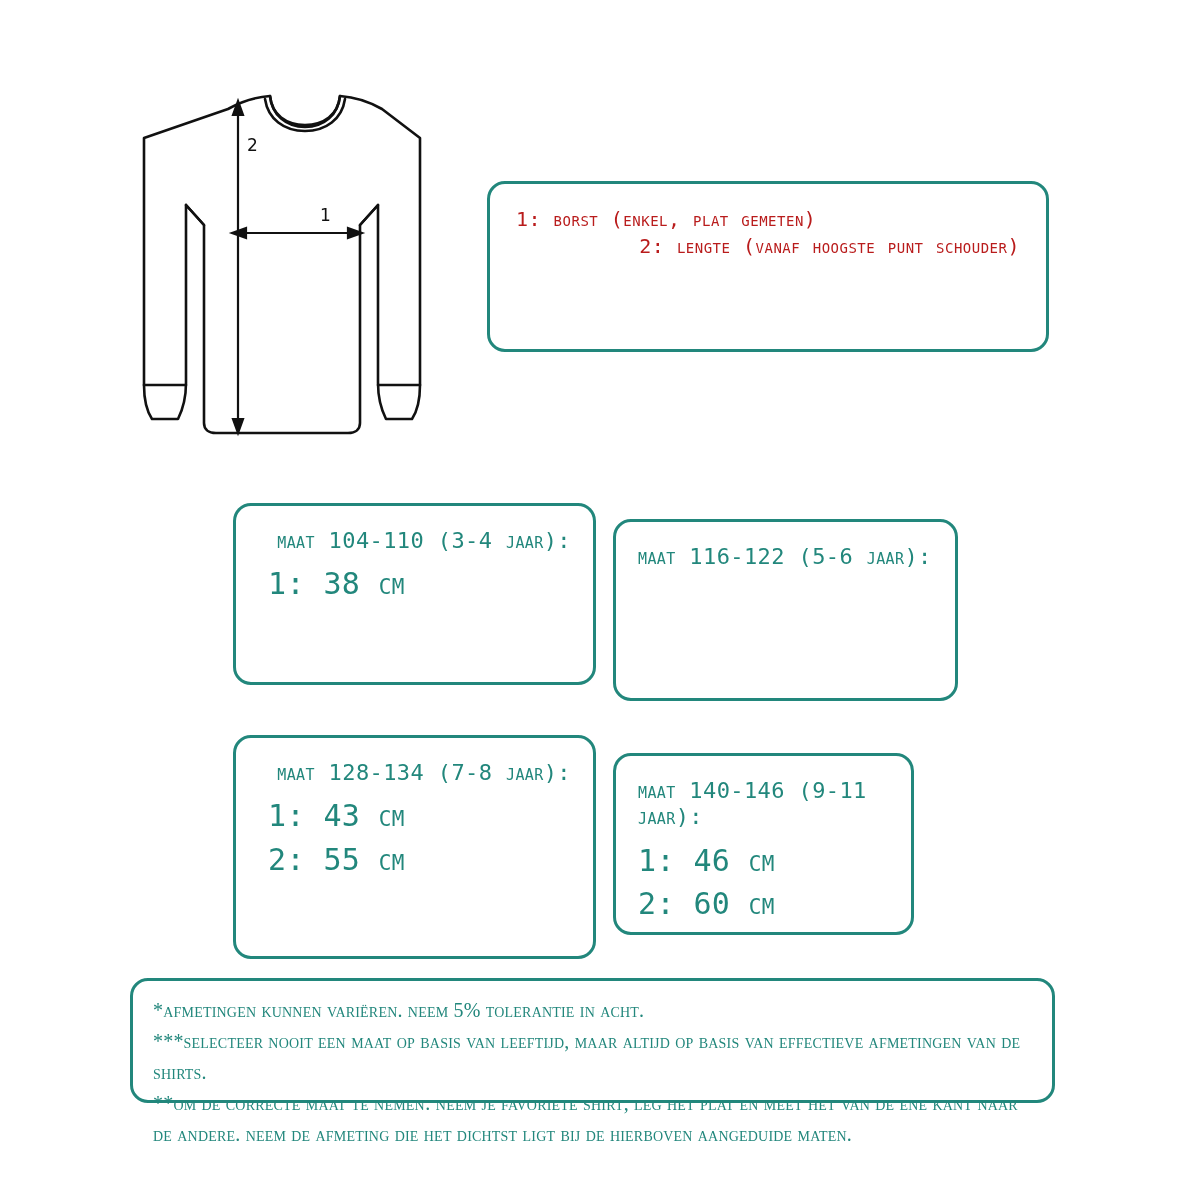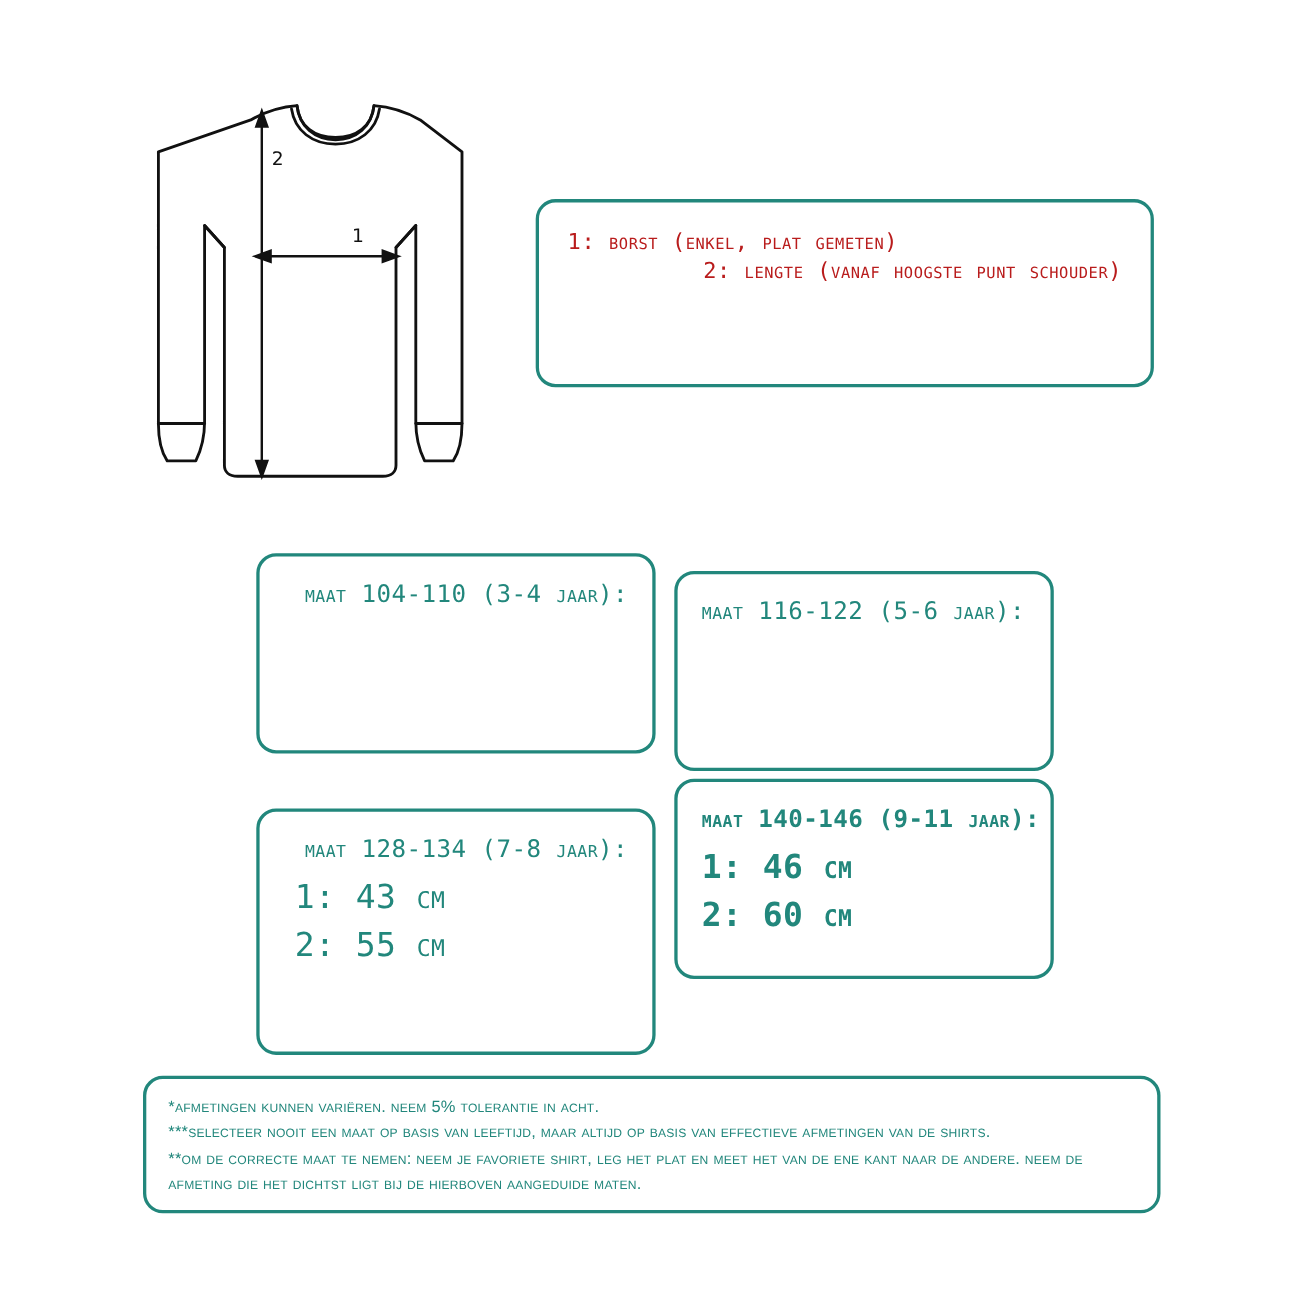--- a/index.html
+++ b/index.html
@@ -92,32 +92,32 @@
   }
   .size-card.right-align { text-align: right; padding-right: 22px; }
   .size-card.left-align  { text-align: left;  padding-left: 22px; }
   .size-card .rows { margin-top: 2px; }
   .size-card.right-align .rows { text-align: left; padding-left: 32px; }
   .size-card.left-align .rows  { text-align: left; }
 
   #card-0 { left: 233px; top: 503px; width: 363px; height: 182px; }
   #card-1 { left: 613px; top: 503px; width: 345px; height: 182px; margin-top: 16px; }
   #card-2 { left: 233px; top: 735px; width: 363px; height: 224px; }
-  #card-3 { left: 613px; top: 708px; width: 345px; height: 182px; font-weight: bold; }
+  #card-3 { left: 613px; top: 753px; width: 301px; height: 182px; }
 
   .notes-box {
     left: 130px;
     top: 978px;
     width: 925px;
     height: 125px;
     padding: 14px 20px 0 20px;
   }
   .note-line {
-    font-family: Liberation Sans, sans-serif;
-    font-size: 15px;
+    font-family: Liberation Serif, serif;
+    font-size: 20px;
     color: #22877c;
     font-variant: small-caps;
     text-transform: lowercase;
     letter-spacing: 0.2px;
     line-height: 1.55;
   }
 </style>
 </head>
 <body>
 
@@ -180,20 +180,21 @@
   </div>
 
   <div class="box legend-box">
     <div class="legend-line">1: Borst (enkel, plat gemeten)</div>
     <div class="legend-line wrap">2: lengte (vanaf hoogste punt schouder)</div>
   </div>
 
   <div class="box size-card right-align" id="card-0">
     <div class="title">Maat 104-110 (3-4 jaar):</div>
     <div class="rows">
+      <div class="val">1: 38 cm</div>
     </div>
   </div>
 
   <div class="box size-card left-align" id="card-1">
     <div class="title">Maat 116-122 (5-6 jaar):</div>
     <div class="rows">
     </div>
   </div>
 
   <div class="box size-card right-align" id="card-2">

